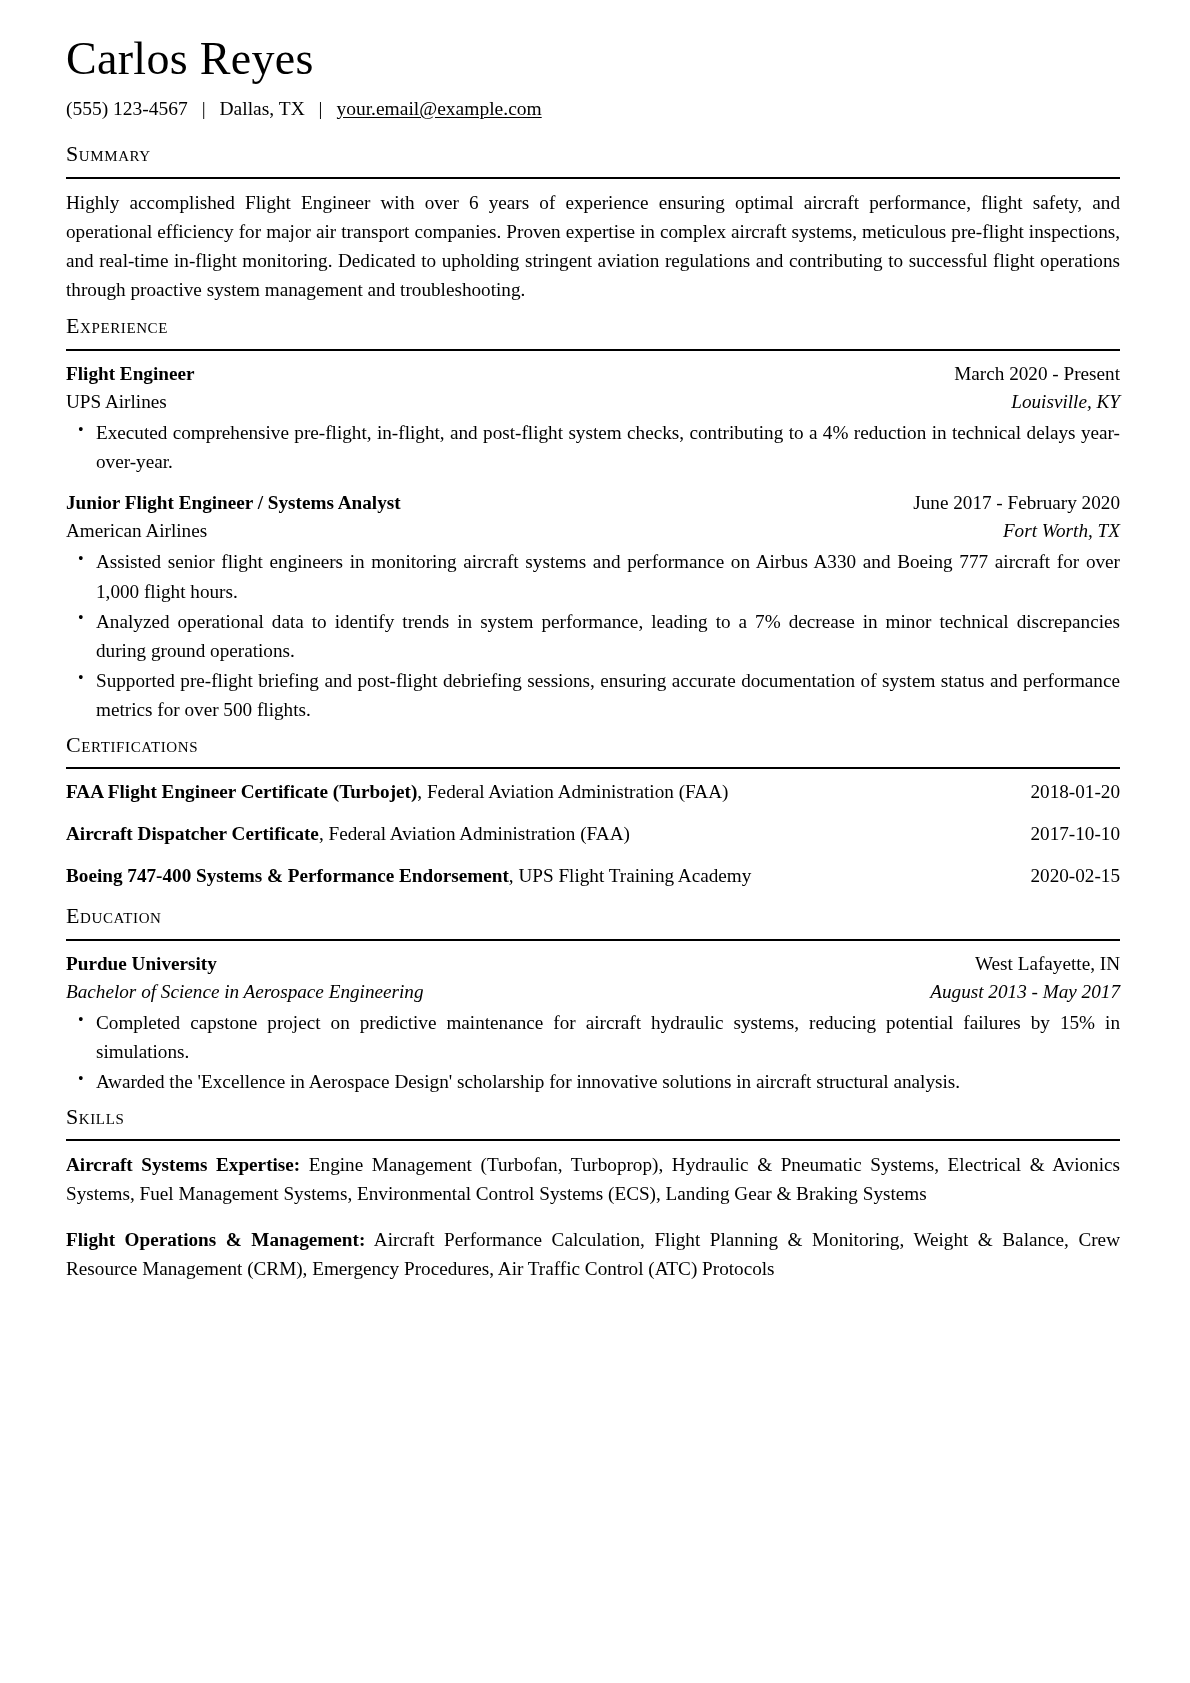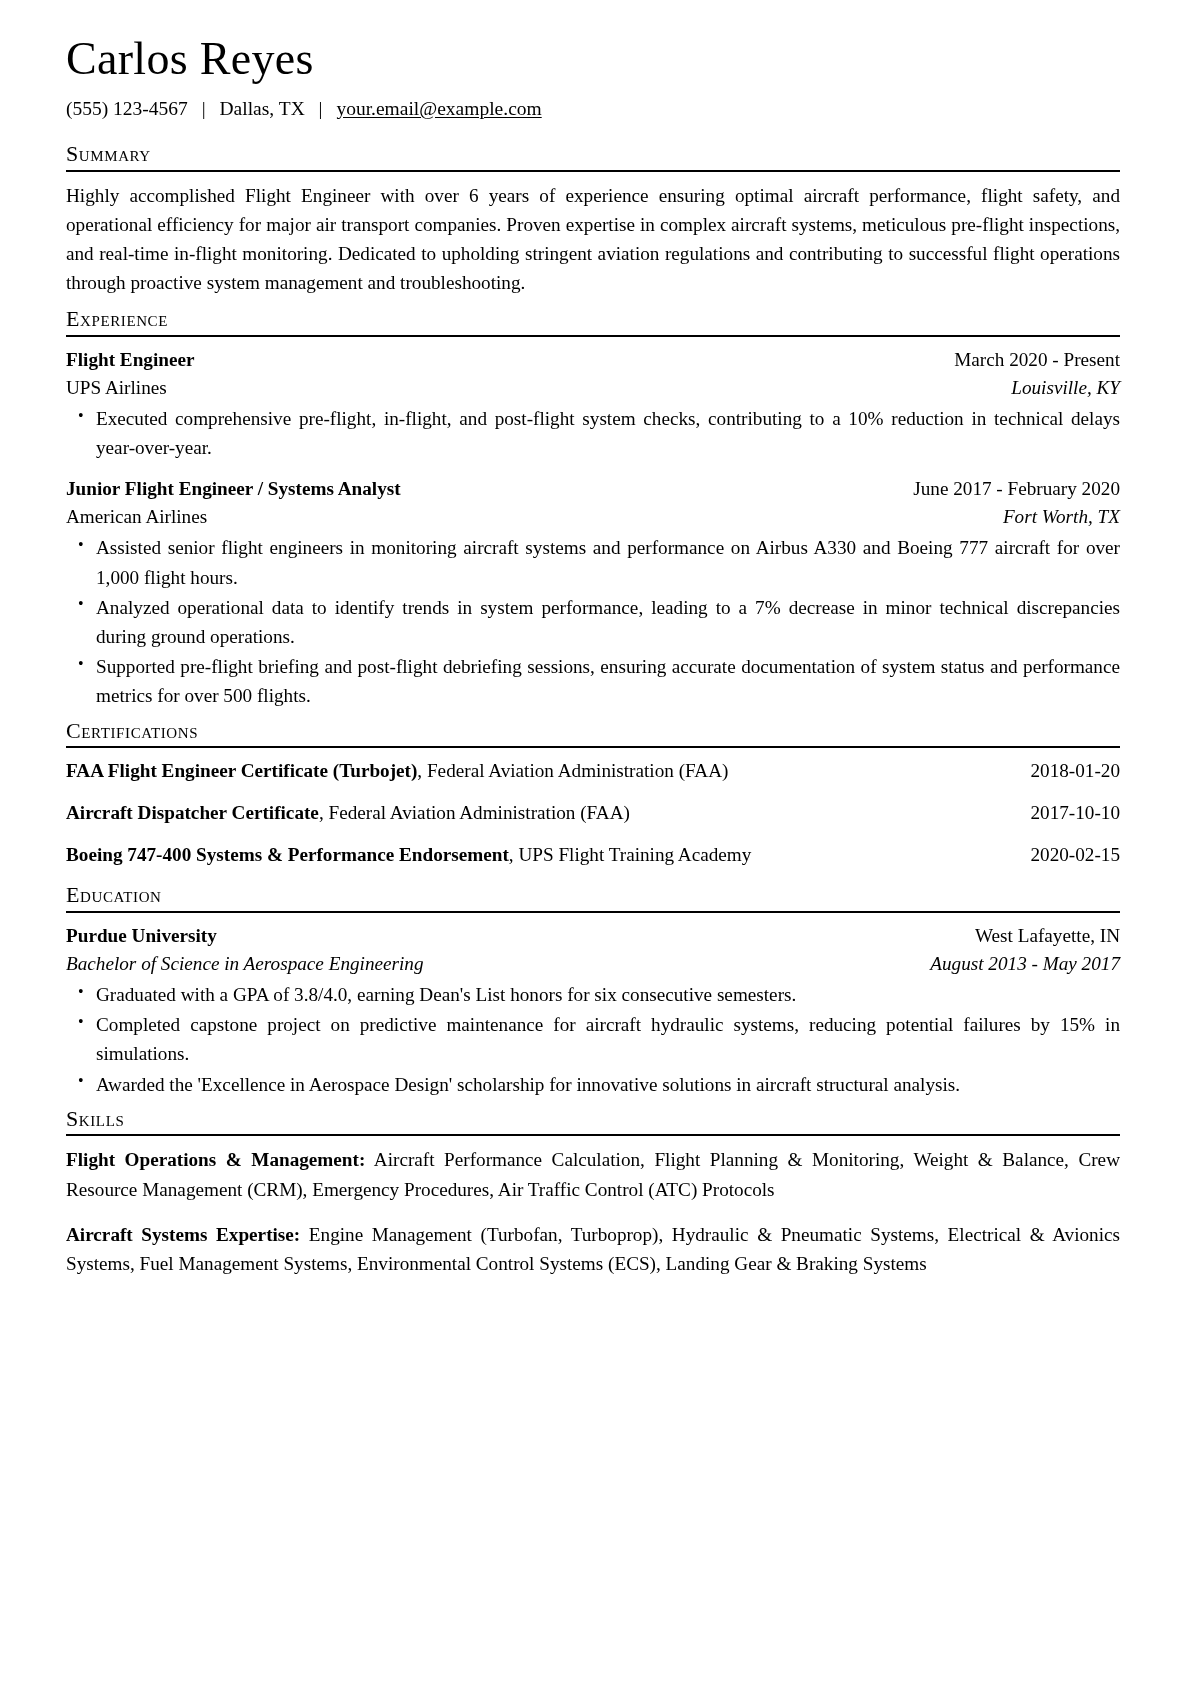--- a/index.html
+++ b/index.html
@@ -43,21 +43,21 @@
 
   
   .section { margin-top: 8px; }
 
   .section-title {
     font-size: 22px;
     font-variant: small-caps;
     font-weight: 400;
     letter-spacing: 0.6px;
     line-height: 1.12;
-    padding-bottom: 3px;
+    padding-bottom: 10px;
   }
   .section-rule {
     border-bottom: 2.1px solid #000;
     margin-bottom: 9px;
   }
 
   
   .body-text {
     font-size: 19.2px;
     line-height: 1.52;
@@ -164,21 +164,21 @@
       <div class="entry">
         <div class="entry-row">
           <span class="entry-title">Flight Engineer</span>
           <span class="entry-date">March 2020 - Present</span>
         </div>
         <div class="entry-row">
           <span class="entry-org">UPS Airlines</span>
           <span class="entry-loc">Louisville, KY</span>
         </div>
         <ul class="bullets">
-          <li>Executed comprehensive pre-flight, in-flight, and post-flight system checks, contributing to a 10% reduction in technical delays year-over-year.</li>
+          <li>Executed comprehensive pre-flight, in-flight, and post-flight system checks, contributing to a 4% reduction in technical delays year-over-year.</li>
         </ul>
       </div>
       <div class="entry">
         <div class="entry-row">
           <span class="entry-title">Junior Flight Engineer / Systems Analyst</span>
           <span class="entry-date">June 2017 - February 2020</span>
         </div>
         <div class="entry-row">
           <span class="entry-org">American Airlines</span>
           <span class="entry-loc">Fort Worth, TX</span>
@@ -218,28 +218,27 @@
       <div class="entry">
         <div class="entry-row">
           <span class="entry-title">Purdue University</span>
           <span class="entry-date">West Lafayette, IN</span>
         </div>
         <div class="entry-row">
           <span class="edu-degree">Bachelor of Science in Aerospace Engineering</span>
           <span class="edu-dates">August 2013 - May 2017</span>
         </div>
         <ul class="bullets">
-          <li>Graduated with a GPA of 3.8/4.0, earning Dean's List honors for six consecutive semesters.</li>
           <li>Completed capstone project on predictive maintenance for aircraft hydraulic systems, reducing potential failures by 15% in simulations.</li>
           <li>Awarded the 'Excellence in Aerospace Design' scholarship for innovative solutions in aircraft structural analysis.</li>
         </ul>
       </div>
     </div>
 </div>
 
 <div class="section">
   <div class="section-title">Skills</div>
   <div class="section-rule"></div>
   <div id="skills-list">
+      <p class="skill-para"><span class="skill-cat">Aircraft Systems Expertise:</span><span> </span><span class="skill-items">Engine Management (Turbofan, Turboprop), Hydraulic &amp; Pneumatic Systems, Electrical &amp; Avionics Systems, Fuel Management Systems, Environmental Control Systems (ECS), Landing Gear &amp; Braking Systems</span></p>
       <p class="skill-para"><span class="skill-cat">Flight Operations &amp; Management:</span><span> </span><span class="skill-items">Aircraft Performance Calculation, Flight Planning &amp; Monitoring, Weight &amp; Balance, Crew Resource Management (CRM), Emergency Procedures, Air Traffic Control (ATC) Protocols</span></p>
-      <p class="skill-para"><span class="skill-cat">Aircraft Systems Expertise:</span><span> </span><span class="skill-items">Engine Management (Turbofan, Turboprop), Hydraulic &amp; Pneumatic Systems, Electrical &amp; Avionics Systems, Fuel Management Systems, Environmental Control Systems (ECS), Landing Gear &amp; Braking Systems</span></p>
     </div>
 </div>
 
 </body></html>

